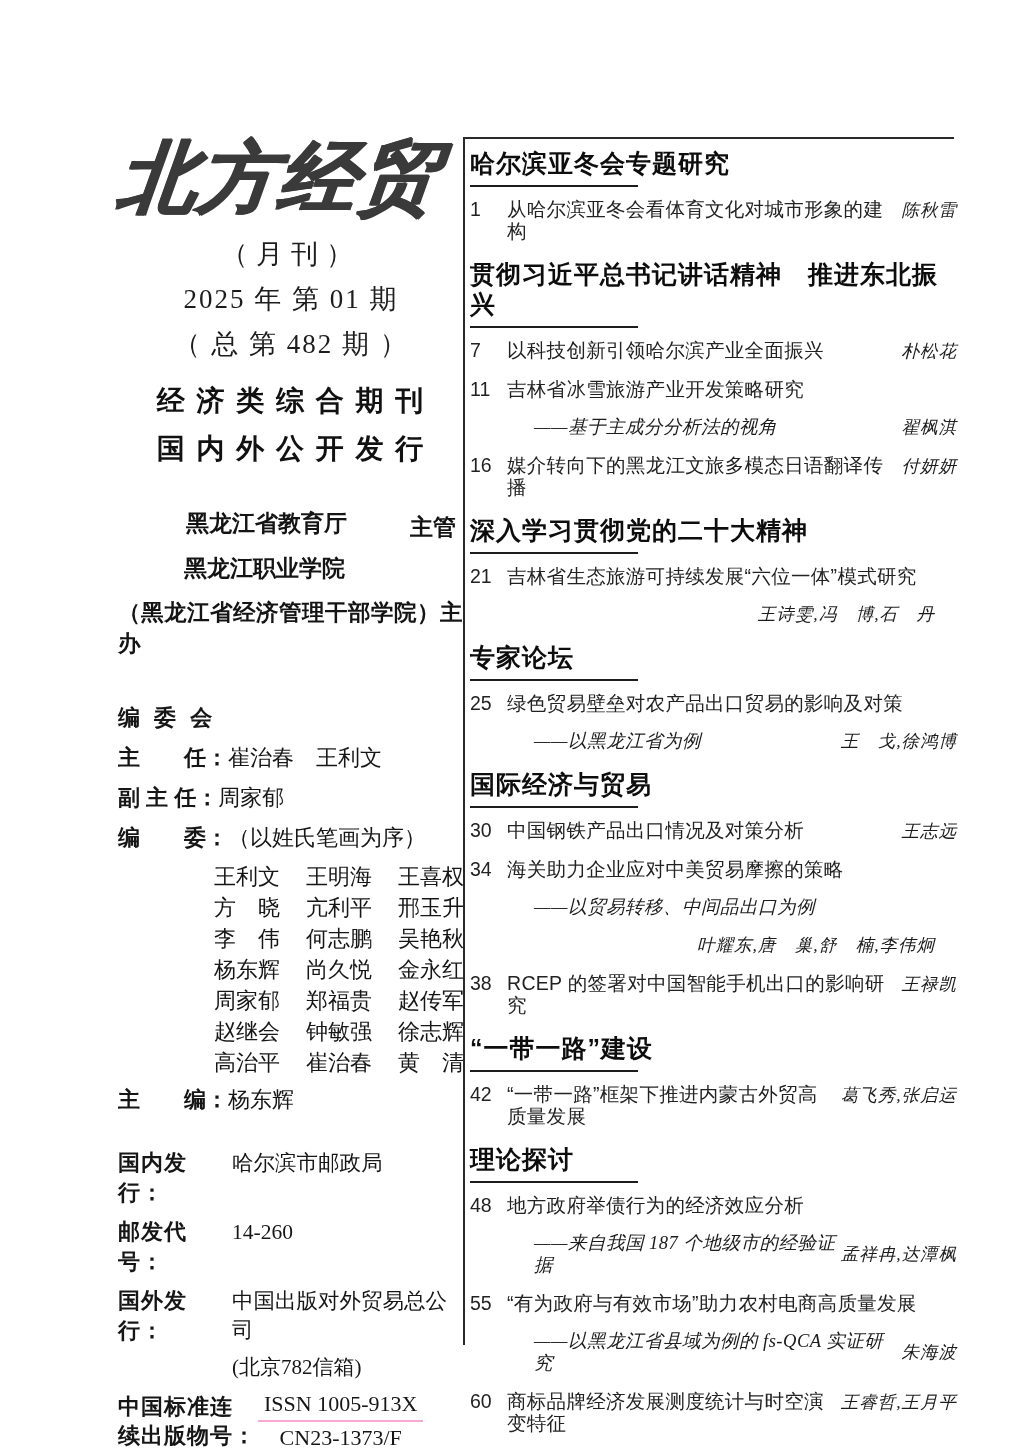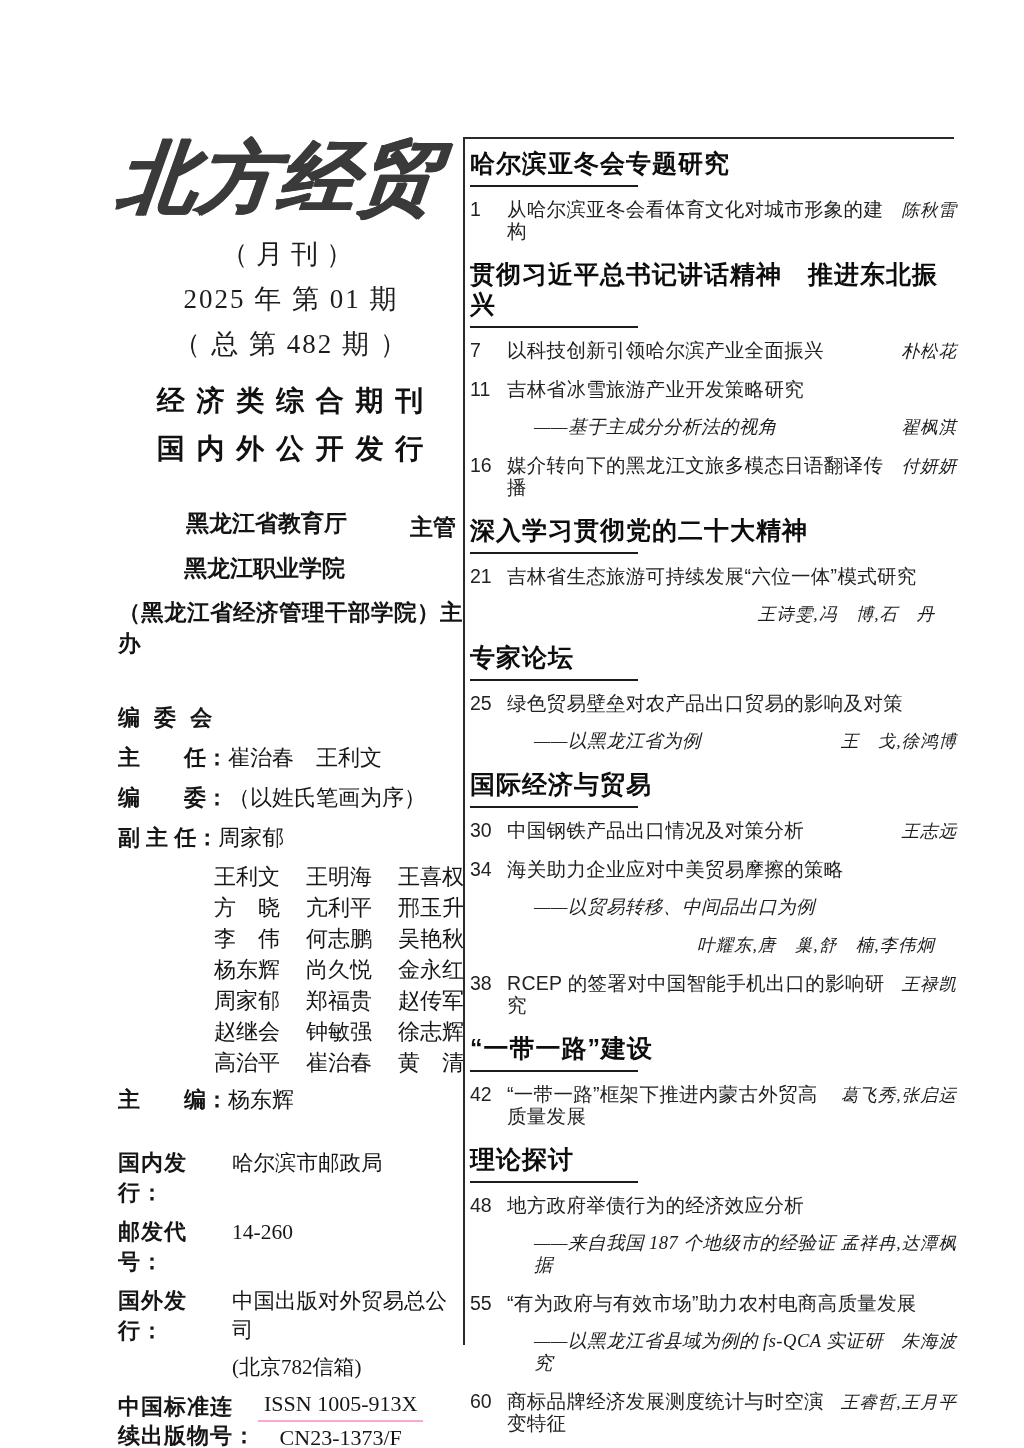--- a/index.html
+++ b/index.html
@@ -60,21 +60,21 @@
   .toc{position:absolute;left:470px;top:139px;width:487px;}
   .toc-heading{padding-top:9px;font-weight:bold;font-size:25px;line-height:30px;
     letter-spacing:1px;color:#0d0d0d;}
   .heading-rule{width:168px;border-bottom:2px solid #1c1c1c;margin:7px 0 3px 0;}
   .toc-item{display:flex;align-items:baseline;padding:8px 0;font-size:19.5px;
     line-height:22px;color:#222;}
   .toc-item .pg{width:37px;flex:none;}
   .toc-item .ti{flex:1;letter-spacing:0.3px;padding-right:8px;}
   .kai{font-family:"Liberation Serif",serif;font-style:italic;}
   .au{flex:none;font-size:17.5px;letter-spacing:1px;color:#1c1c1c;white-space:nowrap;}
-  .toc-sub{display:flex;align-items:flex-start;padding:8px 0;font-size:18.5px;line-height:22px;}
+  .toc-sub{display:flex;align-items:center;padding:8px 0;font-size:18.5px;line-height:22px;}
   .toc-sub .sub{flex:1;padding-left:64px;letter-spacing:0.5px;color:#1c1c1c;}
   .toc-authorline{padding:8px 22px 8px 0;text-align:right;font-size:17.5px;
     line-height:22px;letter-spacing:1px;color:#1c1c1c;}
 </style>
 </head>
 <body>
 
 <div class="left-col">
   <div class="logo">北方经贸</div>
   <div class="monthly">（月刊）</div>
@@ -91,24 +91,24 @@
     <div class="sponsor-row2">黑龙江职业学院</div>
     <div class="sponsor-row3">（黑龙江省经济管理干部学院）主办</div>
   </div>
 
   <div class="board">
     <div class="board-title">编 委 会</div>
     <div class="board-row">
       <span class="lbl">主　　任：</span><span class="val">崔治春　王利文</span>
     </div>
     <div class="board-row">
+      <span class="lbl">副 主 任：</span><span class="val">周家郁</span>
+    </div>
+    <div class="board-row">
       <span class="lbl">编　　委：</span><span class="val">（以姓氏笔画为序）</span>
-    </div>
-    <div class="board-row">
-      <span class="lbl">副 主 任：</span><span class="val">周家郁</span>
     </div>
     <div class="members" id="member-list">
         <div class="member-row">
           <span>王利文</span>
           <span>王明海</span>
           <span>王喜权</span>
         </div>
         <div class="member-row">
           <span>方　晓</span>
           <span>亢利平</span>

